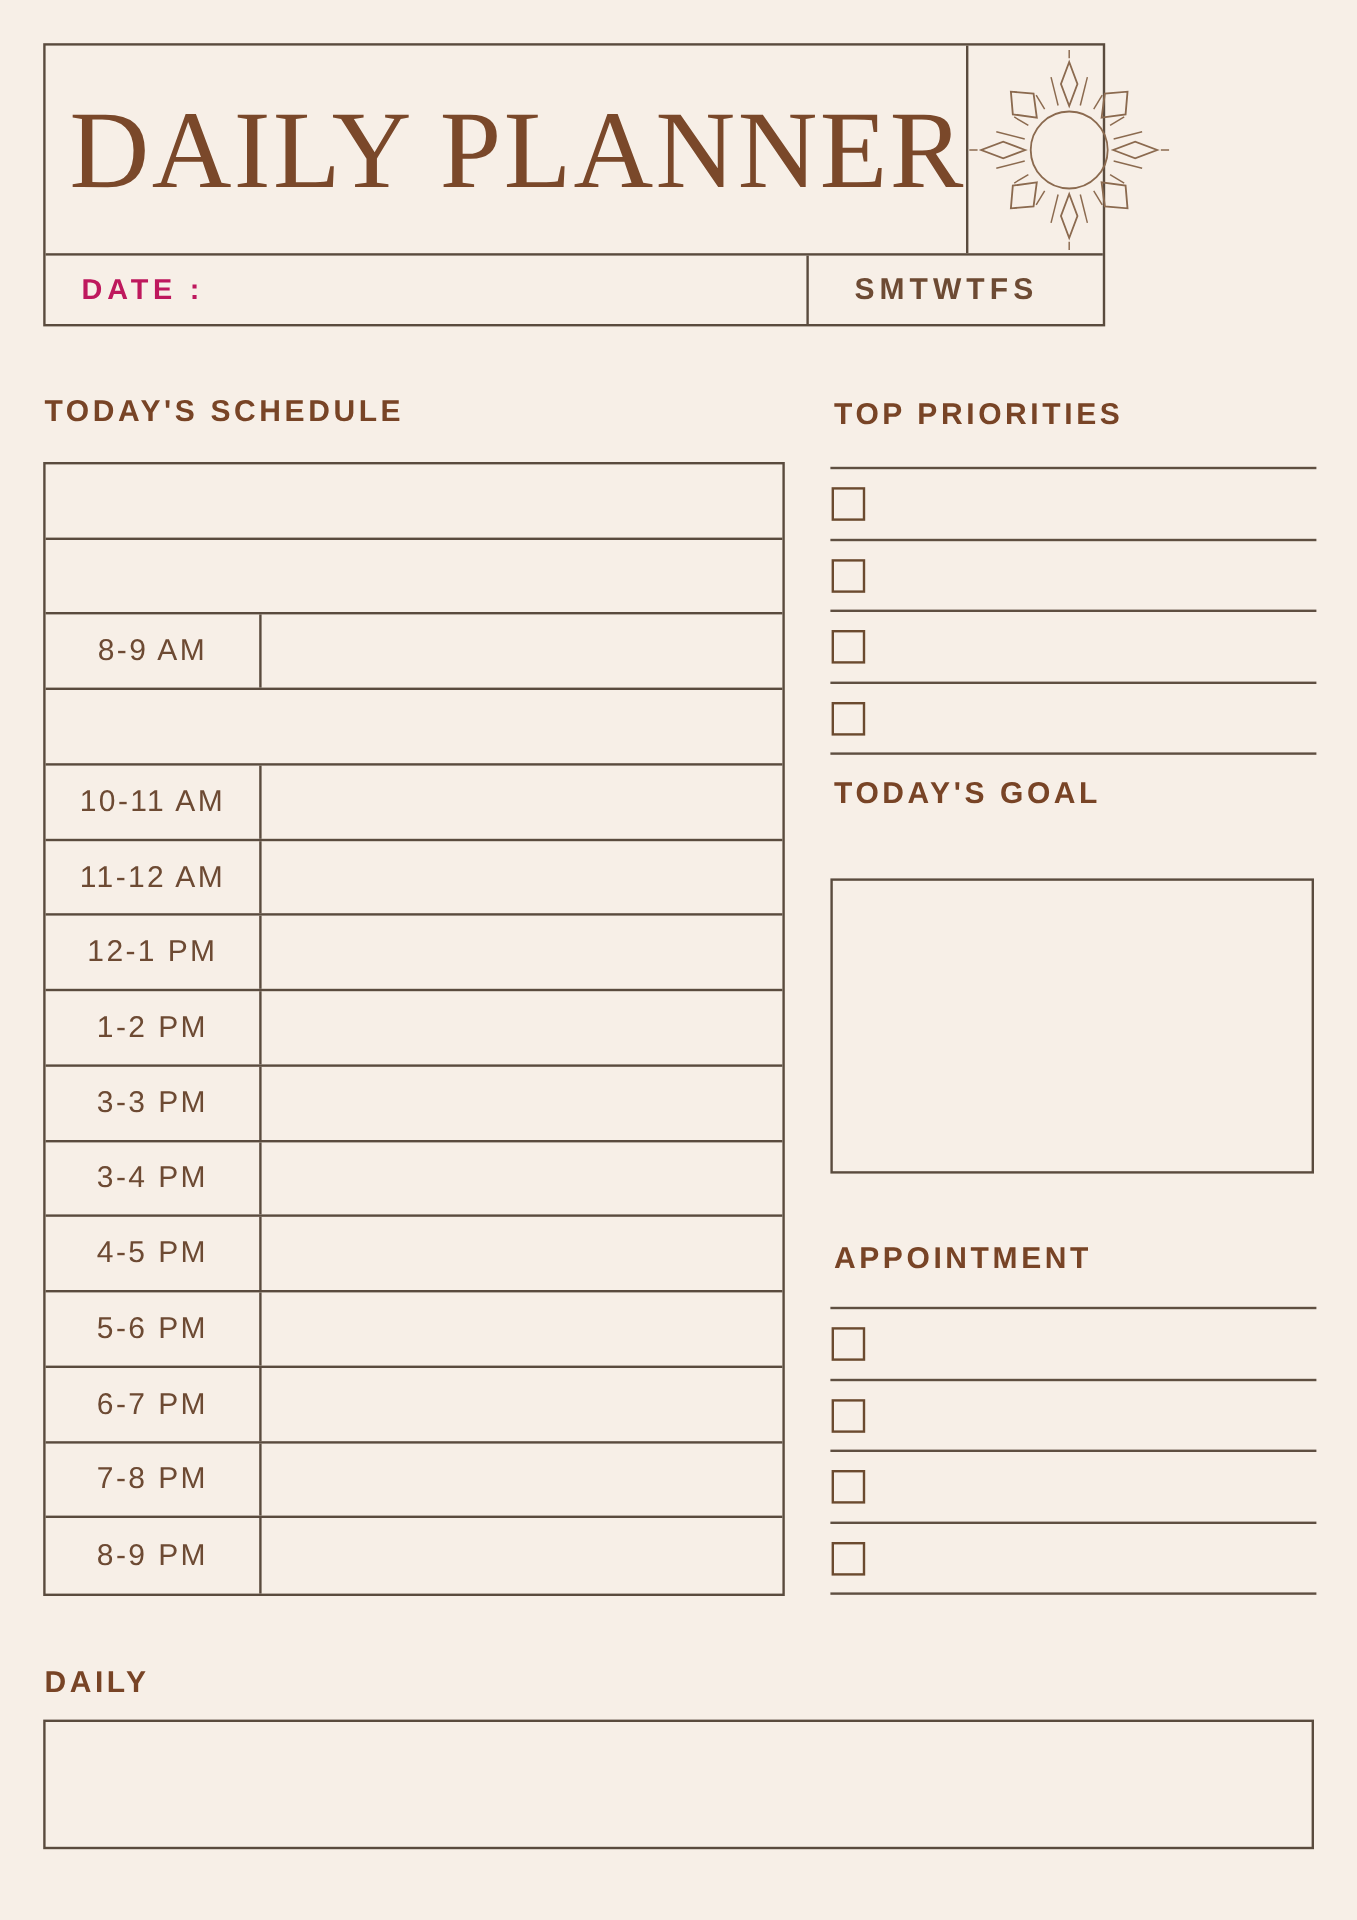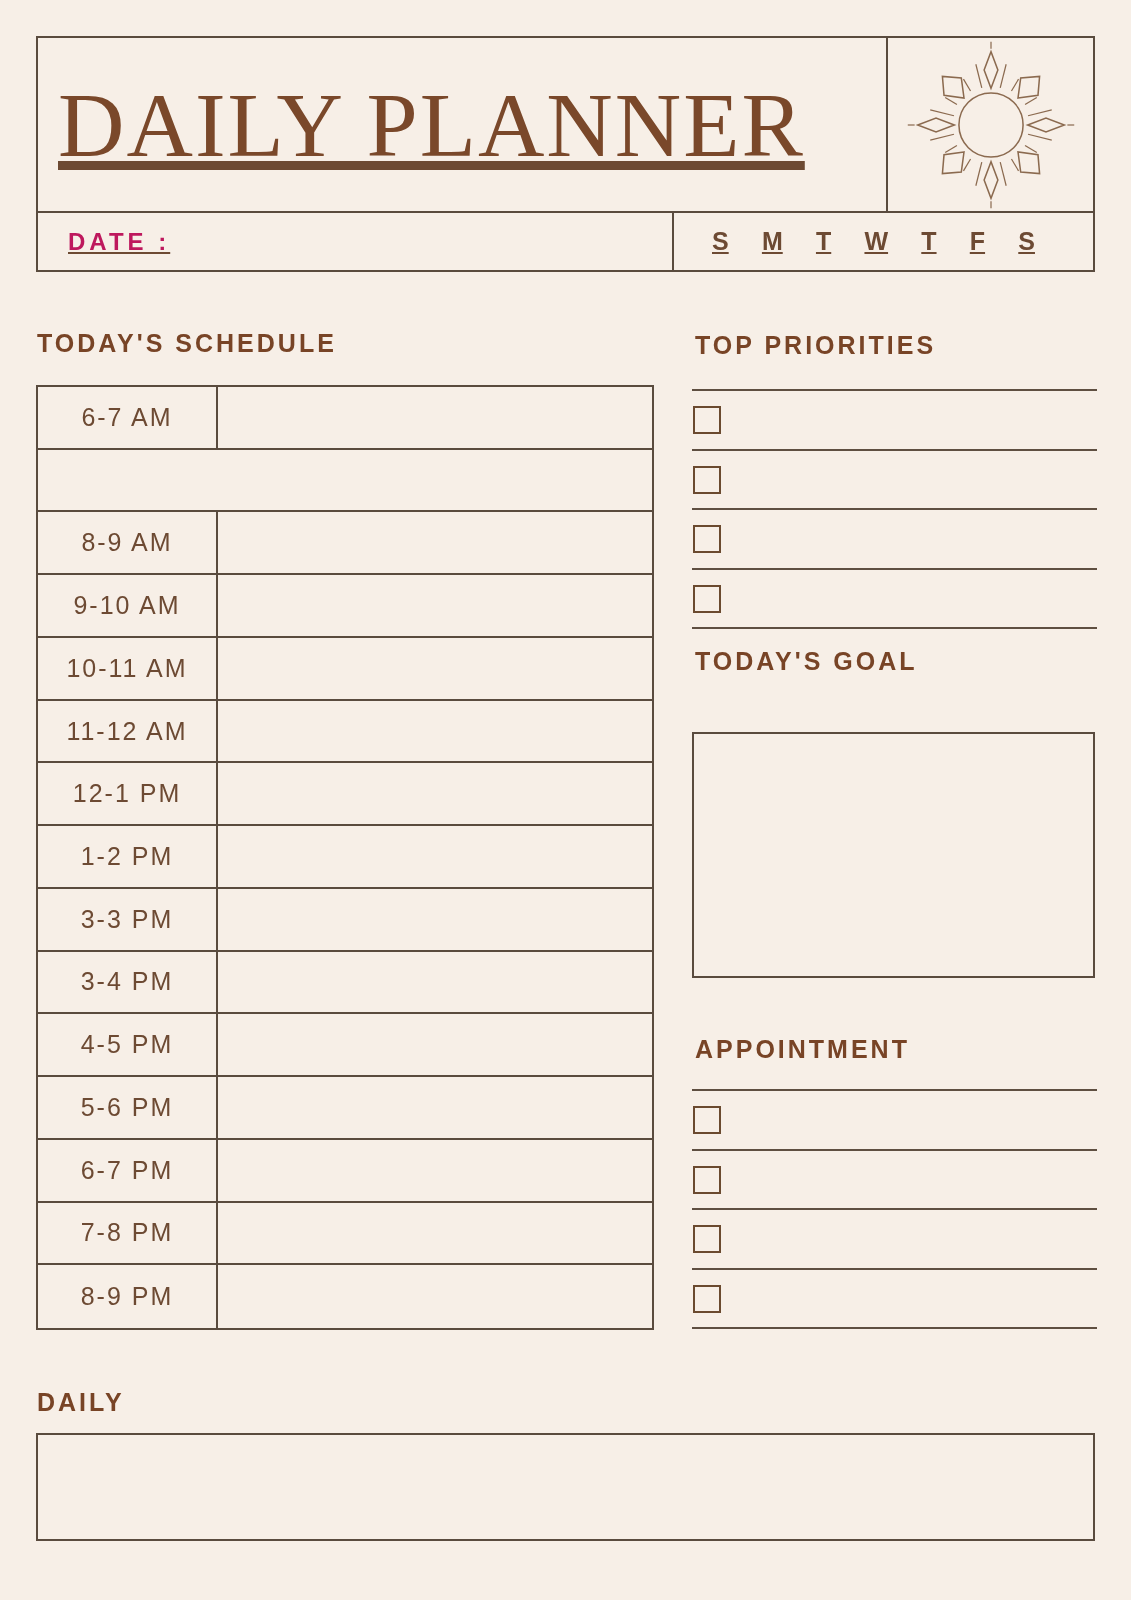--- a/index.html
+++ b/index.html
@@ -8,25 +8,24 @@
     position: relative;
     background: #f7efe7;
     font-family: "Liberation Sans", sans-serif;
     color: #6d4a33;
     overflow: hidden;
   }
 
   
   .header-box {
     position: absolute; left: 36px; top: 36px;
-    width: 1059px; height: 236px;
+    width: 885px; height: 236px;
     border: 2px solid #5a4b3e;
     display: flex; flex-direction: column;
     background: transparent;
-    text-decoration: underline;
   }
   .header-top { height: 175px; border-bottom: 2px solid #5a4b3e; display: flex; }
   .title-cell { flex: 1; display: flex; align-items: center; padding-left: 20px; }
   .planner-title {
     font-family: "Liberation Serif", serif;
     font-size: 92px; font-weight: 400;
     letter-spacing: 2px; color: #7a482a;
     white-space: nowrap; line-height: 1;
   }
   .sun-cell { width: 207px; border-left: 2px solid #5a4b3e; display: flex; align-items: center; justify-content: center; }
@@ -202,32 +201,30 @@
       <span class="day-letter">F</span>
       <span class="day-letter">S</span>
     </div>
   </div>
 </div>
 
 <div class="section-heading heading-schedule">TODAY'S SCHEDULE</div>
 
 <div class="schedule-table">
   <div class="sched-row">
-      <div class="time-cell">6-7 AM</div>
       <div class="entry-cell"></div>
     </div>
   <div class="sched-row">
       <div class="entry-cell"></div>
     </div>
   <div class="sched-row">
       <div class="time-cell">8-9 AM</div>
       <div class="entry-cell"></div>
     </div>
   <div class="sched-row">
-      <div class="time-cell">9-10 AM</div>
       <div class="entry-cell"></div>
     </div>
   <div class="sched-row">
       <div class="time-cell">10-11 AM</div>
       <div class="entry-cell"></div>
     </div>
   <div class="sched-row">
       <div class="time-cell">11-12 AM</div>
       <div class="entry-cell"></div>
     </div>

